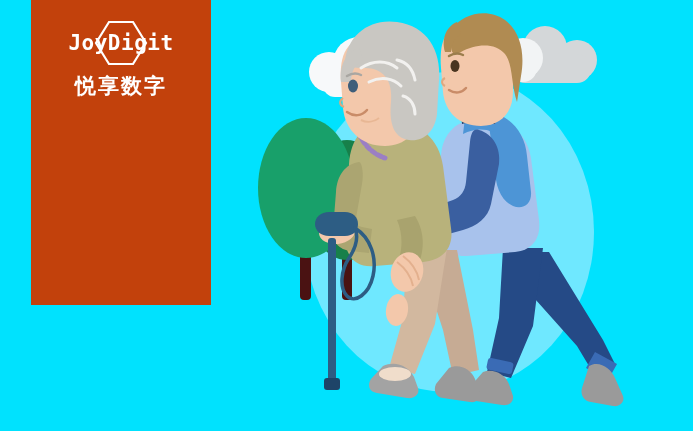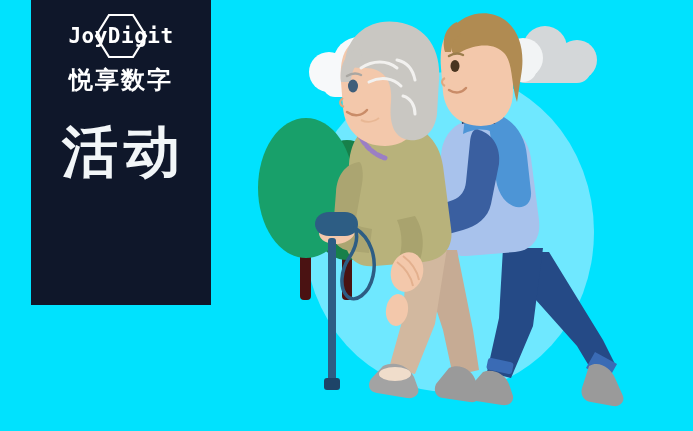--- a/index.html
+++ b/index.html
@@ -22,26 +22,26 @@
     background: #00e2fe;
   }
 
   
   .panel {
     position: absolute;
     left: 31px;
     top: 0;
     width: 180px;
     height: 305px;
-    background: #0f172a;
+    background: #c2410c;
     display: flex;
     flex-direction: column;
     align-items: center;
     box-sizing: border-box;
-    padding-top: 13px;
+    padding-top: 20px;
   }
   .logo-wrap {
     position: relative;
     width: 150px;
     height: 46px;
     display: flex;
     align-items: center;
     justify-content: center;
   }
   .logo-hex {
@@ -59,21 +59,21 @@
     font-family: "DejaVu Sans Mono", "Liberation Mono", monospace;
     font-size: 21px;
     font-weight: bold;
     letter-spacing: 0.5px;
     line-height: 1;
     white-space: nowrap;
   }
   .brand-cn {
     margin-top: 9px;
     color: #ffffff;
-    font-size: 24px;
+    font-size: 21px;
     font-weight: bold;
     letter-spacing: 2px;
     line-height: 1;
     white-space: nowrap;
   }
   .headline {
     margin-top: 30px;
     display: flex;
     flex-direction: column;
     align-items: center;
@@ -241,16 +241,15 @@
     <div class="logo-wrap">
       <svg class="logo-hex" viewBox="0 0 54 46" xmlns="http://www.w3.org/2000/svg">
         <polygon points="15,2 39,2 52,23 39,44 15,44 2,23" fill="none" stroke="#ffffff" stroke-width="2.2"></polygon>
       </svg>
       <span class="logo-text">JoyDigit</span>
     </div>
 
     <div class="brand-cn">悦享数字</div>
 
     <div class="headline">
-      <div class="headline-line">活动</div>
     </div>
   </div>
 </div>
 
 </body></html>

